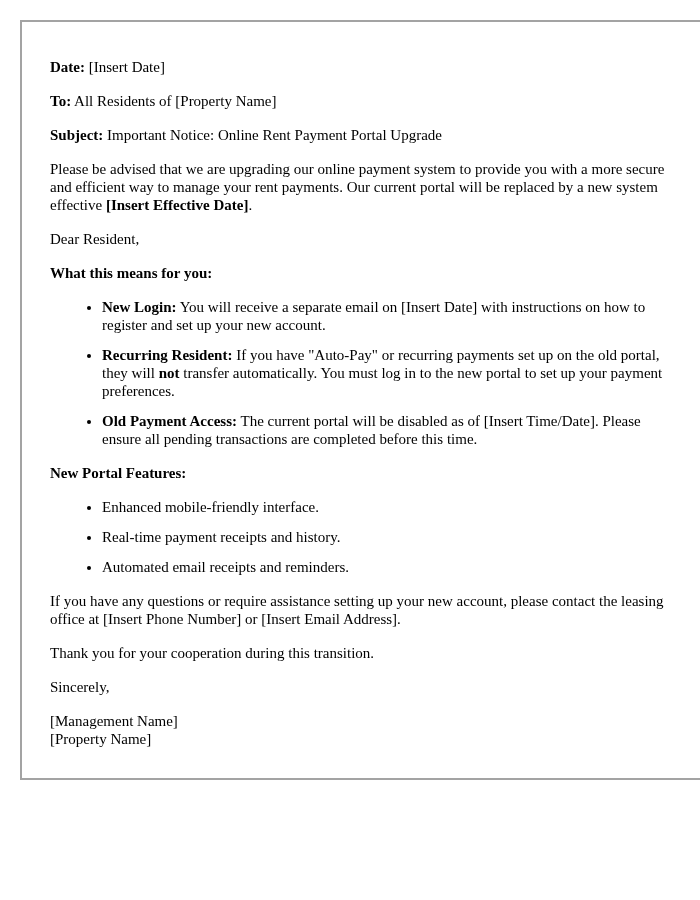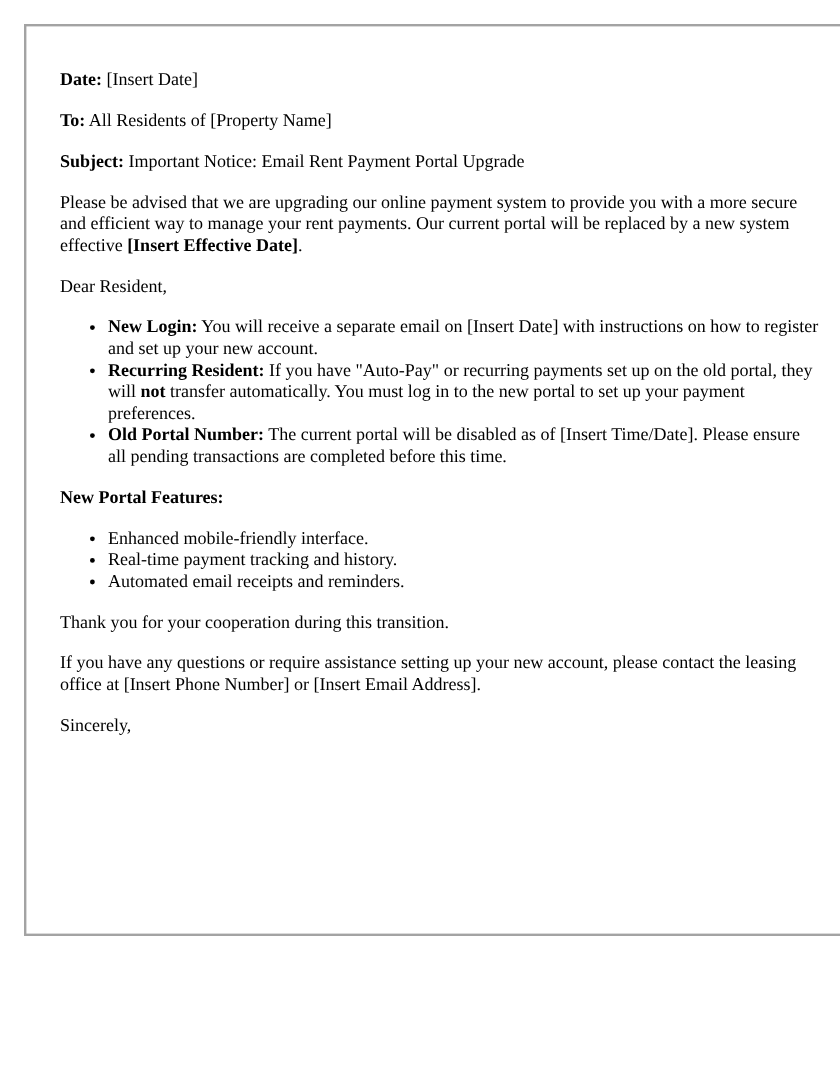--- a/index.html
+++ b/index.html
@@ -28,55 +28,60 @@
     }
     p {
       margin: 0 0 16px 0;
     }
     b { font-weight: bold; }
     ul {
       margin: 0 0 16px 0;
       padding-left: 40px;
     }
     ul li {
-      margin: 0;
+      margin: 12px;
       padding: 0;
     }
     .sig p { margin: 0; }
   </style>
 </head>
 <body>
 
 <div class="letter">
 
   <p><b>Date:</b><span> [Insert Date]</span></p>
 
   <p><b>To:</b><span> All Residents of [Property Name]</span></p>
 
-  <p><b>Subject:</b><span> Important Notice: Email Rent Payment Portal Upgrade</span></p>
+  <p><b>Subject:</b><span> Important Notice: Online Rent Payment Portal Upgrade</span></p>
 
   <p><span>Please be advised that we are upgrading our online payment system to provide you with a more secure and efficient way to manage your rent payments. Our current portal will be replaced by a new system effective </span><b>[Insert Effective Date]</b><span>.</span></p>
 
   <p>Dear Resident,</p>
 
+  <p><b>What this means for you:</b></p>
 
   <ul>
     <li><b>New Login:</b><span> You will receive a separate email on [Insert Date] with instructions on how to register and set up your new account.</span></li>
     <li><b>Recurring Resident:</b><span> If you have "Auto-Pay" or recurring payments set up on the old portal, they will </span><b>not</b><span> transfer automatically. You must log in to the new portal to set up your payment preferences.</span></li>
-    <li><b>Old Portal Number:</b><span> The current portal will be disabled as of [Insert Time/Date]. Please ensure all pending transactions are completed before this time.</span></li>
+    <li><b>Old Payment Access:</b><span> The current portal will be disabled as of [Insert Time/Date]. Please ensure all pending transactions are completed before this time.</span></li>
   </ul>
 
   <p><b>New Portal Features:</b></p>
 
   <ul>
     <li>Enhanced mobile-friendly interface.</li>
-    <li>Real-time payment tracking and history.</li>
+    <li>Real-time payment receipts and history.</li>
     <li>Automated email receipts and reminders.</li>
   </ul>
 
+  <p>If you have any questions or require assistance setting up your new account, please contact the leasing office at [Insert Phone Number] or [Insert Email Address].</p>
+
   <p>Thank you for your cooperation during this transition.</p>
-
-  <p>If you have any questions or require assistance setting up your new account, please contact the leasing office at [Insert Phone Number] or [Insert Email Address].</p>
 
   <p>Sincerely,</p>
 
+  <div class="sig">
+    <p>[Management Name]</p>
+    <p>[Property Name]</p>
+  </div>
 
 </div>
 
 </body></html>

